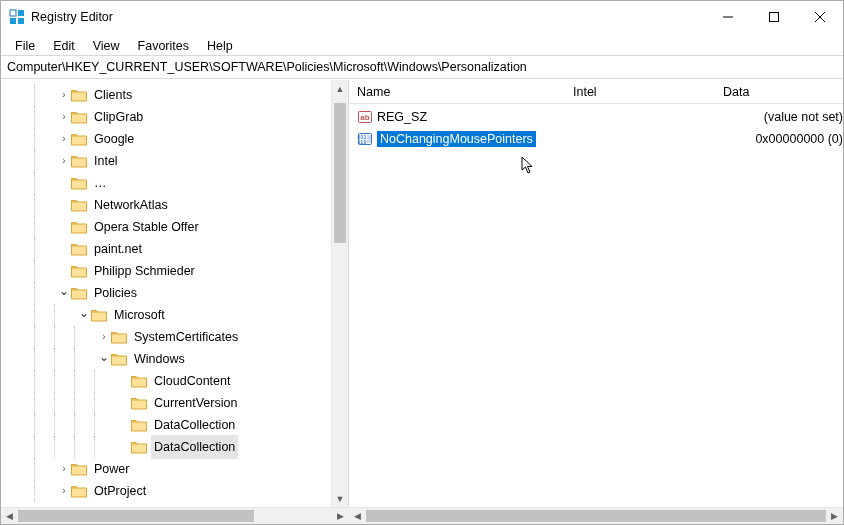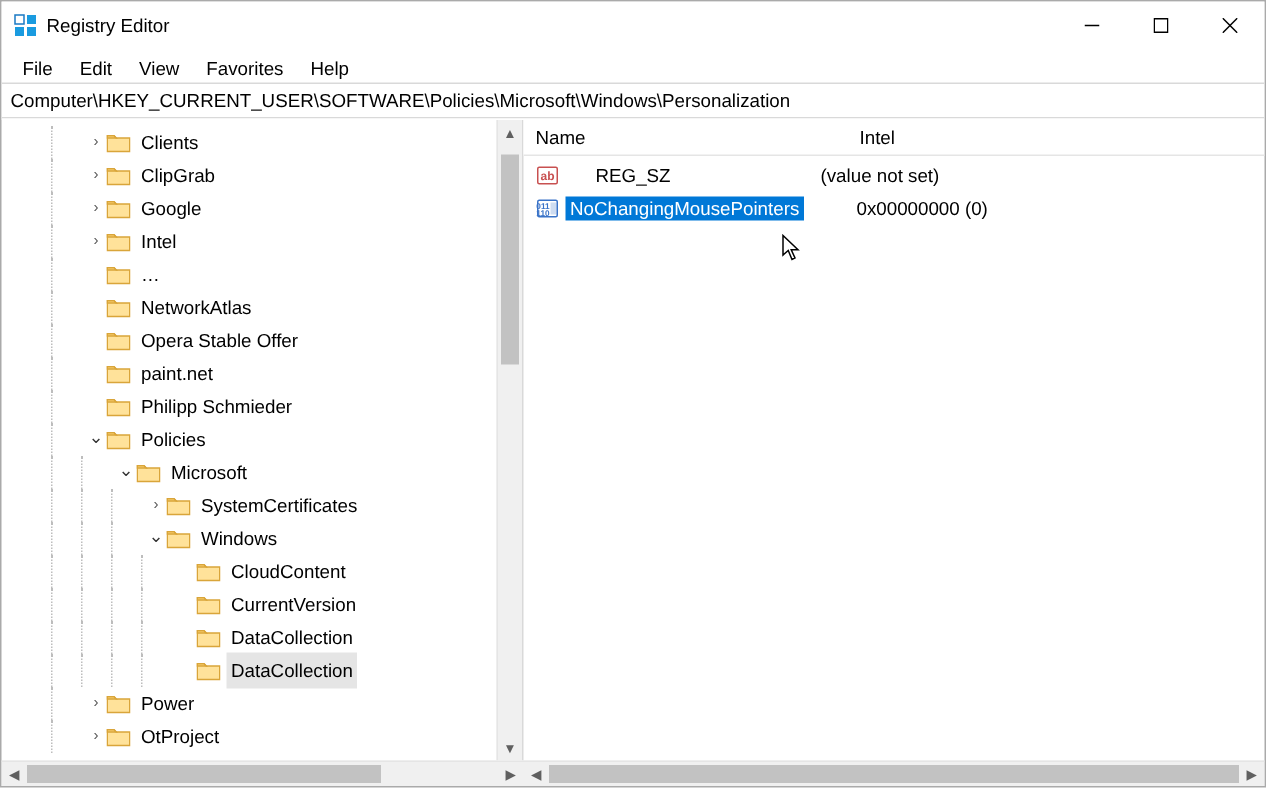--- a/index.html
+++ b/index.html
@@ -179,22 +179,22 @@
     display:flex; align-items:center;
     height:22px; padding-left:8px;
   }
   .val-icon { width:16px; height:16px; margin-right:4px; display:inline-block;}
   .val-icon svg { width:16px; height:16px; display:block;}
   .val-name { width: 194px; display:flex; align-items:center;}
   .val-name-text { padding:1px 3px; }
   .val-selected .val-name-text {
     background:#0078d7; color:#fff;
   }
-  .val-type { width:150px;margin-left:20px; }
-  .val-data { flex:1; }
+  .val-type { width:150px; }
+  .val-data { flex:1;text-align:right; }
 
   .cursor {
     position:absolute;
     width:14px; height:18px;
     pointer-events:none;
   }
   .cursor svg { width:14px; height:18px; }
 </style>
 </head>
 <body>
@@ -499,20 +499,21 @@
           </div>
         <div class="arrow">▼</div>
       </div>
     </div>
   </div>
 
   <div class="values-pane">
     <div class="values-header">
       <div class="col col-name">Name</div>
       <div class="col col-type">Intel</div>
+      <div class="col col-data">Data</div>
     </div>
     <div class="values-body" id="values-body">
       <div class="value-row">
           <span class="val-icon">
             <svg viewBox="0 0 16 16">
               <rect x="1.5" y="2.5" width="13" height="11" rx="1" fill="#fff" stroke="#c85050"></rect>
               <text x="8" y="11" text-anchor="middle" font-size="8" font-family="Arial" fill="#c85050" font-weight="bold">ab</text>
             </svg>
           </span>
           <span class="val-type">REG_SZ</span>

